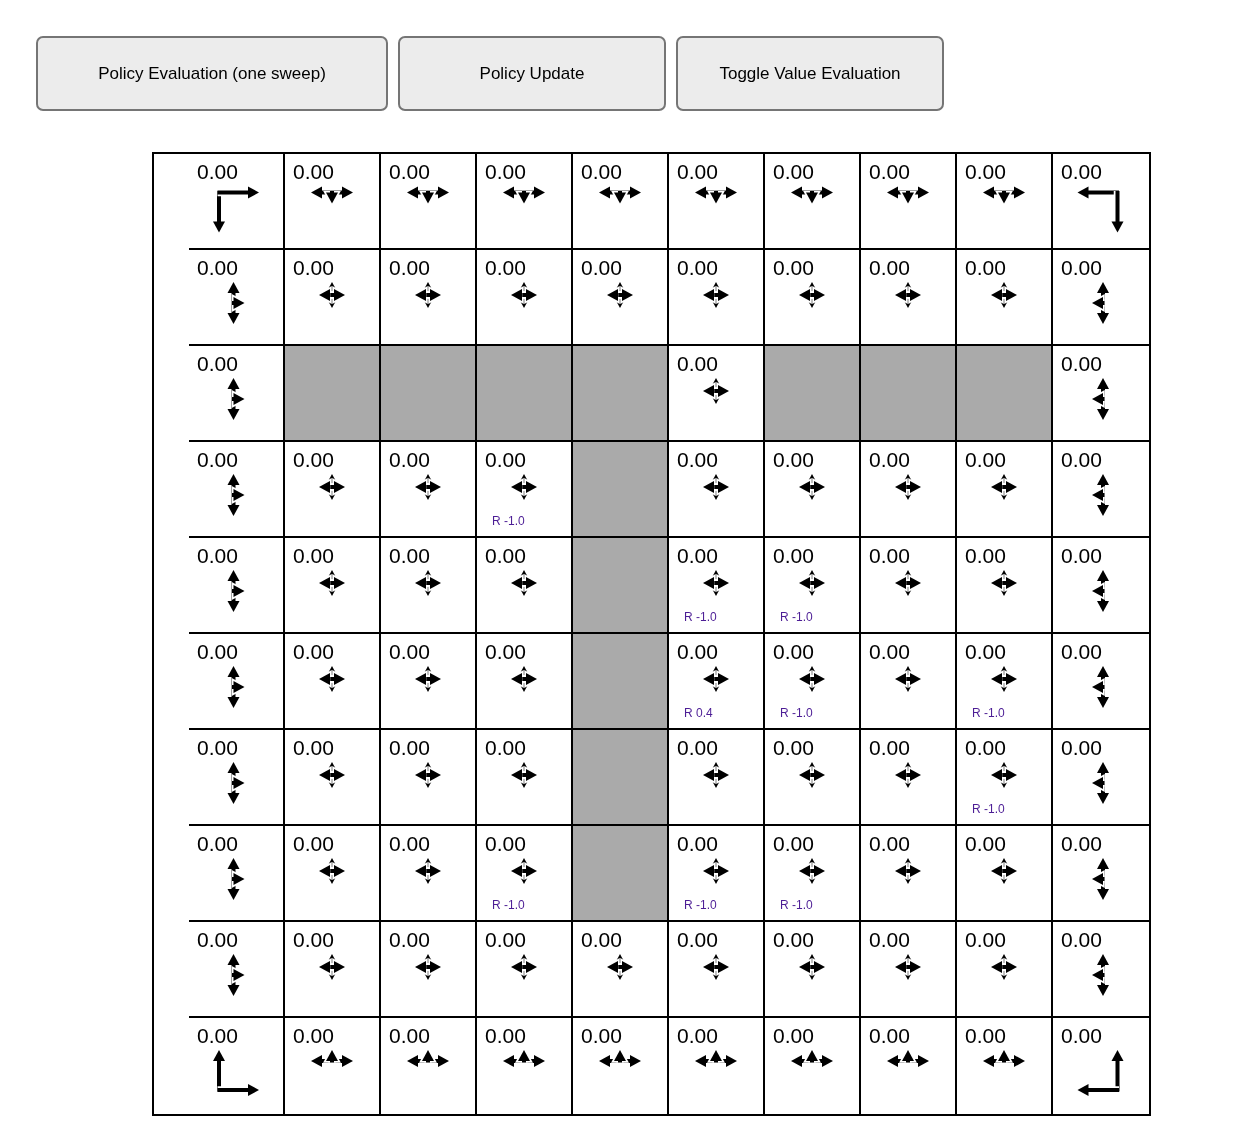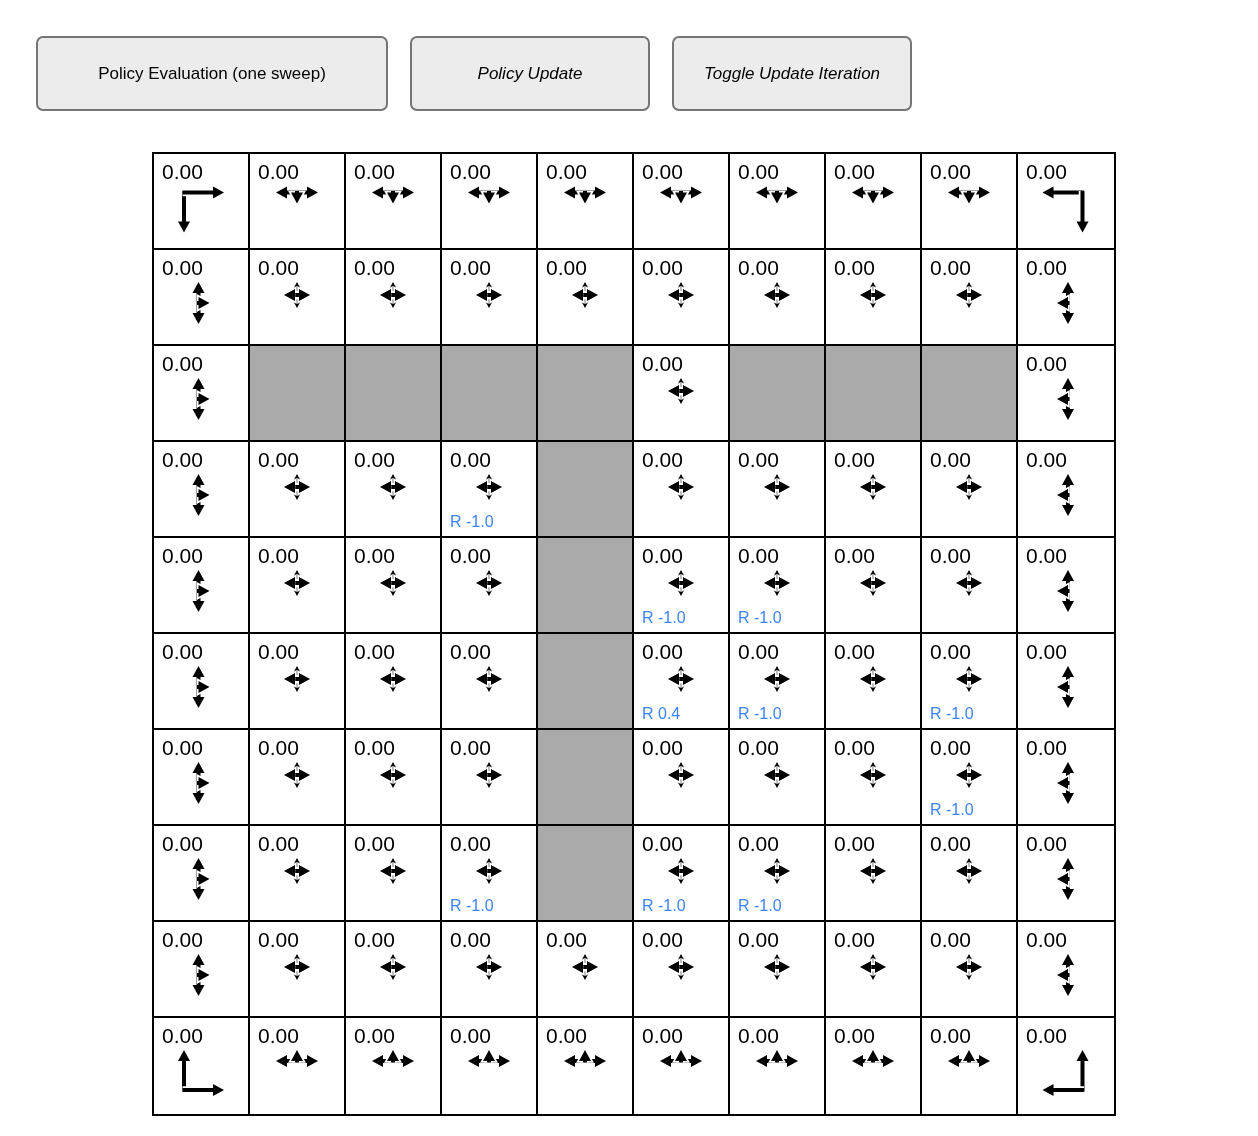--- a/index.html
+++ b/index.html
@@ -1,64 +1,64 @@
 <!DOCTYPE html>
 <html><head>
 <meta charset="utf-8">
 <style>
   html,body{margin:0;padding:0;background:#ffffff;}
   body{
     width:1258px;height:1136px;position:relative;overflow:hidden;
     font-family:"Liberation Sans",sans-serif;color:#000;
   }
   
-  .toolbar{position:absolute;left:36px;top:36px;display:flex;gap:22px;}
+  .toolbar{position:absolute;left:36px;top:36px;display:flex;gap:10px;}
   .btn{
     height:75px;box-sizing:border-box;
     background:#ececec;border:2px solid #757575;border-radius:7px;
     font-family:"Liberation Sans",sans-serif;font-size:17px;color:#000;
     display:flex;align-items:center;justify-content:center;
     cursor:pointer;padding:0 10px;
   }
   .btn.w1{width:352px;}
-  .btn.w2{width:240px;font-style:italic;}
+  .btn.w2{width:268px;}
   
   .grid{
     position:absolute;left:152px;top:152px;
     display:grid;grid-template-columns:repeat(10,96px);grid-template-rows:repeat(10,96px);
-    border:2px solid #000;background:#fff;
+    border:2px solid #000;background:#fff;padding-left:35px;
   }
   .cell{
     position:relative;box-sizing:border-box;
     border-right:2px solid #000;border-bottom:2px solid #000;
     background:#fff;
   }
   .cell:nth-child(10n){border-right:none;}
   .cell.lastrow{border-bottom:none;}
   .cell.wall{background:#aaaaaa;}
   .val{
     position:absolute;left:8px;top:6px;
     font-size:21px;line-height:24px;color:#000;white-space:nowrap;
   }
   .glyph{
     position:absolute;left:50%;top:30px;transform:translateX(-50%);
     line-height:0;
   }
   .rwd{
-    position:absolute;left:8px;bottom:7px;
-    font-size:16px;line-height:15px;color:#3b82f6;white-space:nowrap;
+    position:absolute;left:15px;bottom:7px;
+    font-size:12px;line-height:15px;color:#4c1d95;white-space:nowrap;
   }
 </style>
 </head>
 <body>
 
 <div class="toolbar">
   <button class="btn w1">Policy Evaluation (one sweep)</button>
   <button class="btn w2">Policy Update</button>
-  <button class="btn w2">Toggle Update Iteration</button>
+  <button class="btn w2">Toggle Value Evaluation</button>
 </div>
 
 <div class="grid">
     <div class="cell">
       <span class="val">0.00</span>
       <span class="glyph"><svg width="51" height="51" viewBox="0 0 51 51" xmlns="http://www.w3.org/2000/svg">
           <g transform="translate(8.5,8.5) rotate(90)">
             <line x1="-1.5" y1="0" x2="30" y2="0" stroke="#fff" stroke-width="7.5"></line>
             <polygon points="29,-6 29,6 40,0" fill="#fff" stroke="#fff" stroke-width="3.5"></polygon>
             <line x1="-1.5" y1="0" x2="30" y2="0" stroke="#000" stroke-width="4"></line>

